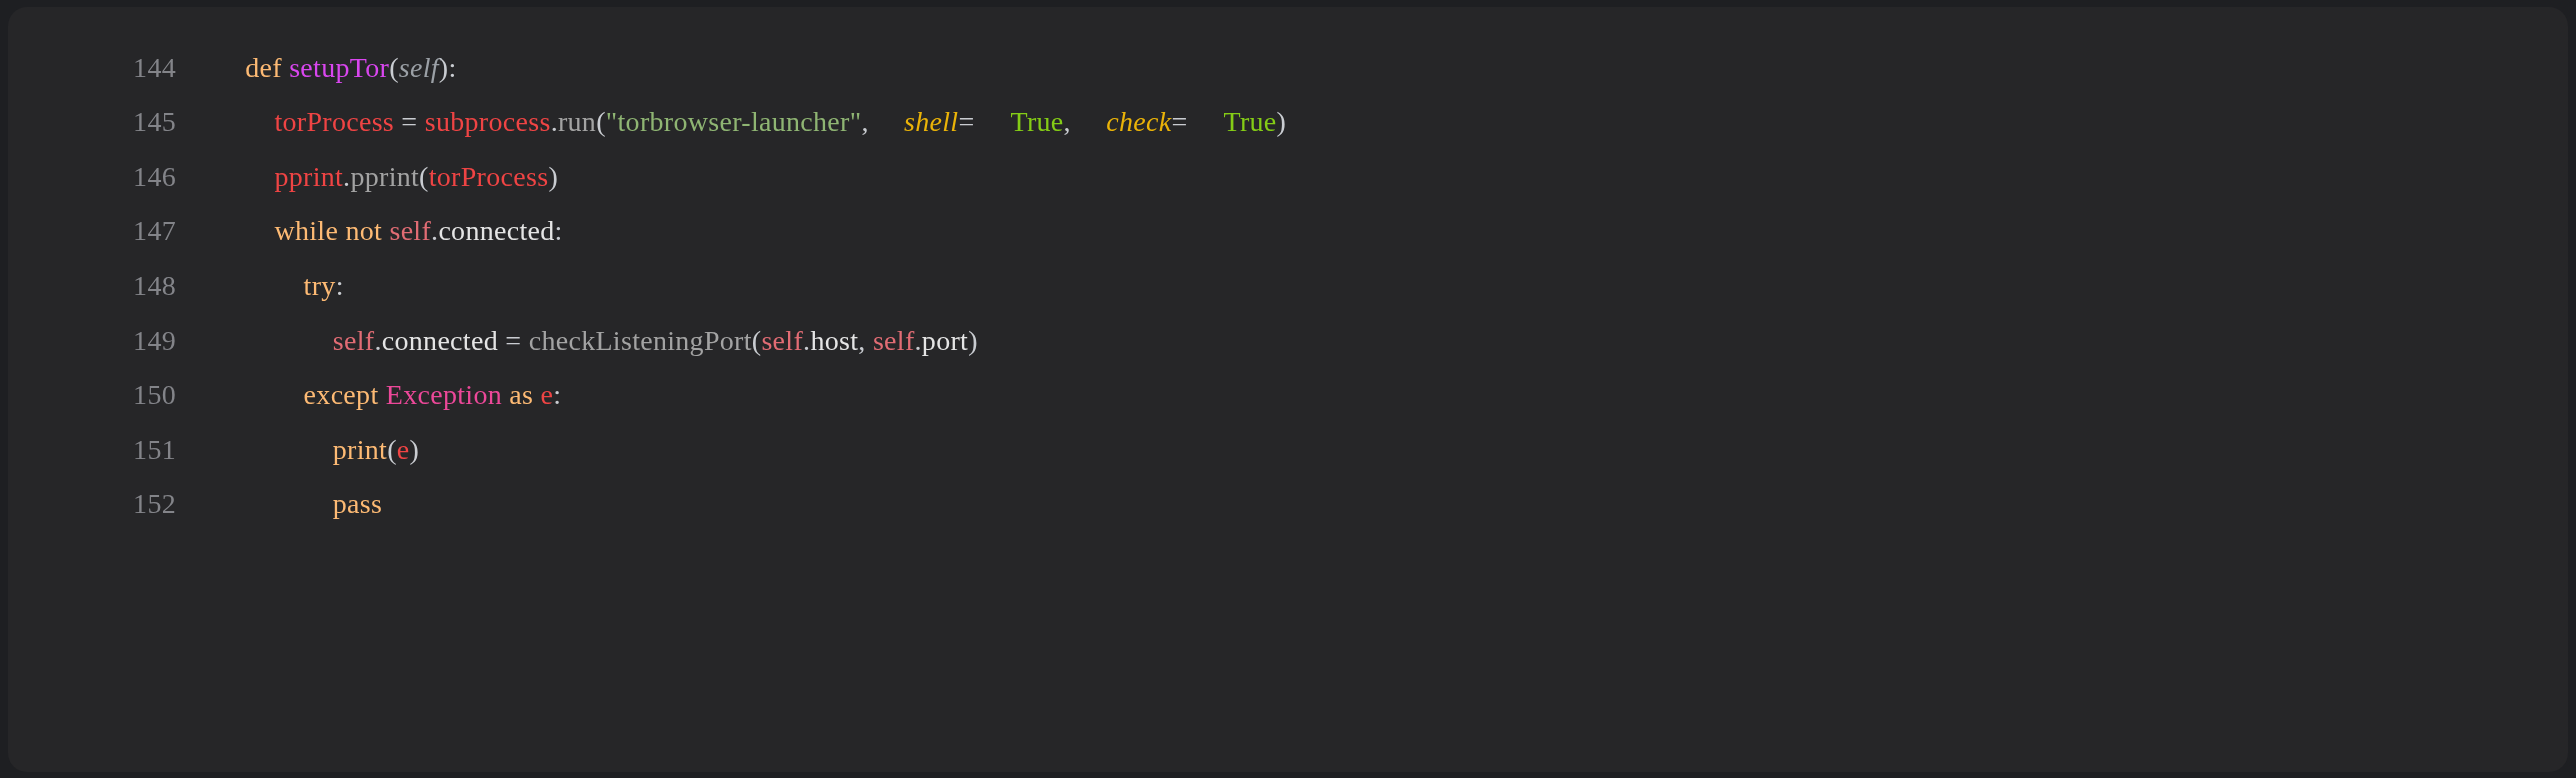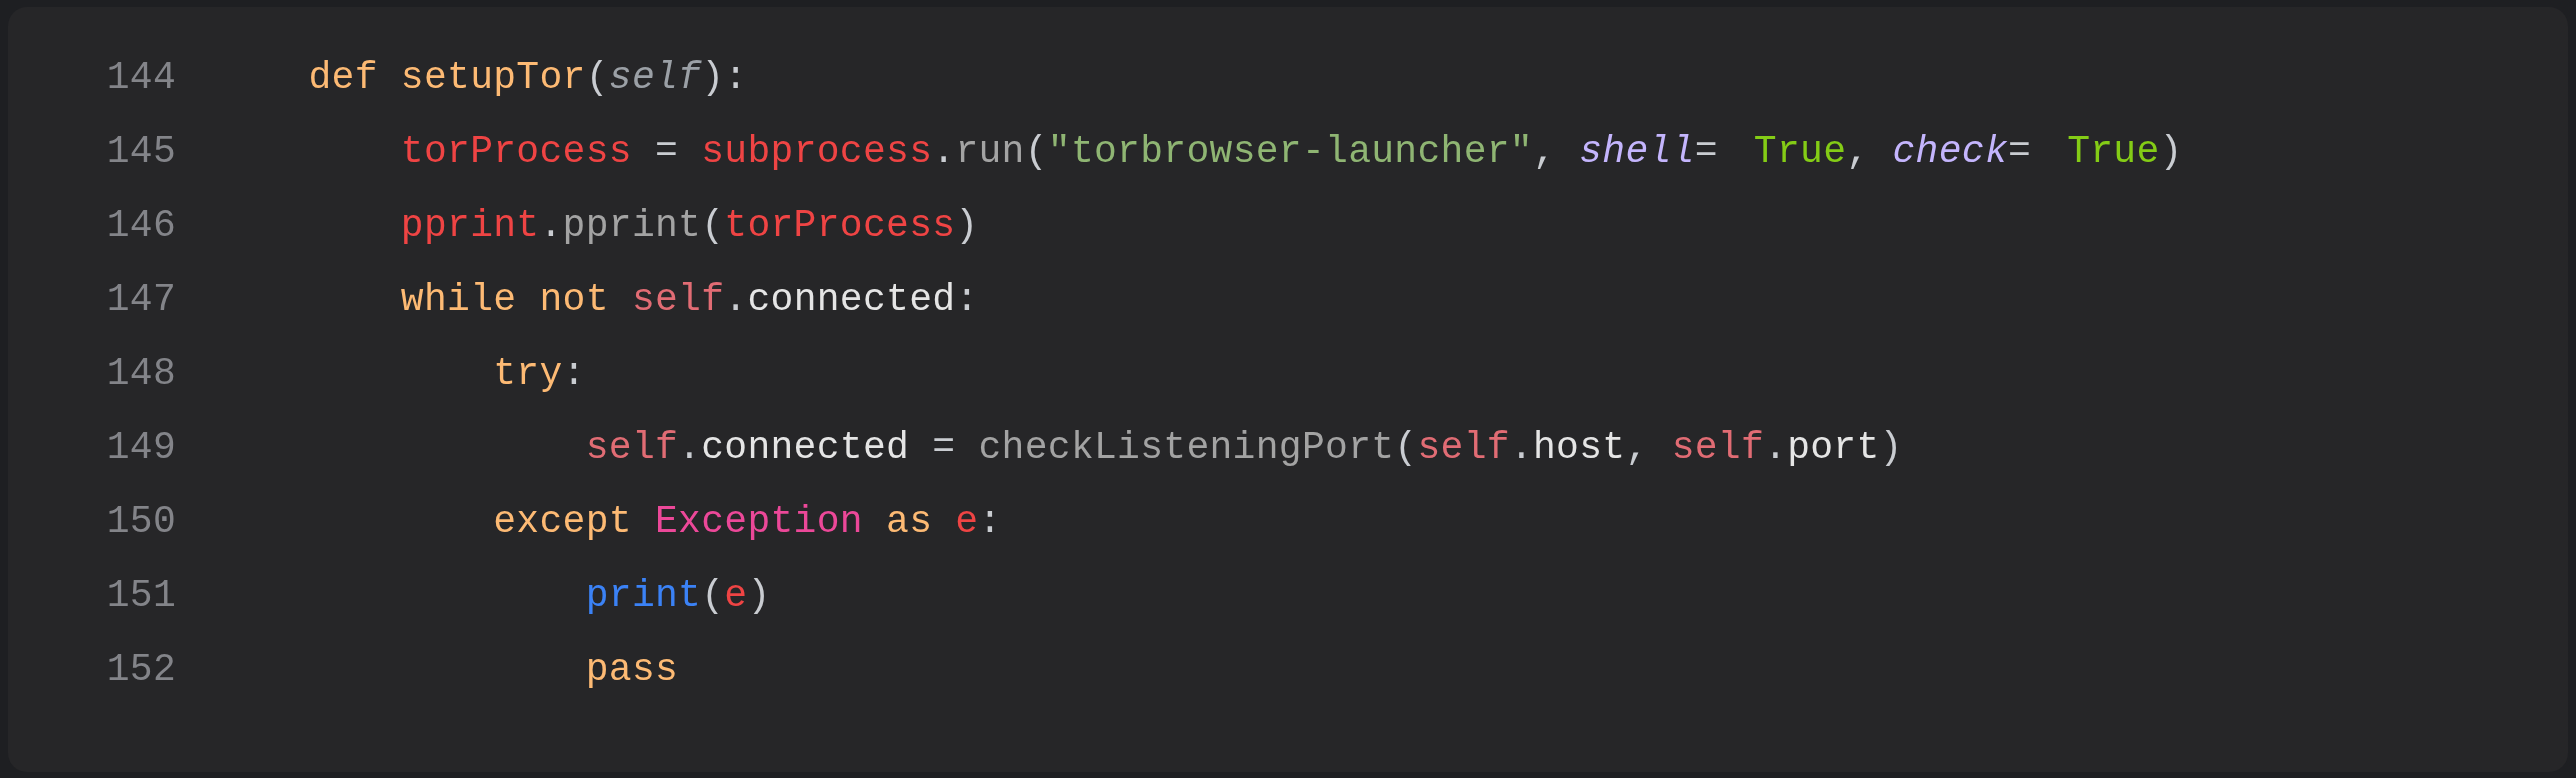--- a/index.html
+++ b/index.html
@@ -10,22 +10,22 @@
     height: 779px;
     overflow: hidden;
   }
   .editor {
     background: #262628;
     border-radius: 19px;
     margin: 6.7px 8px;
     padding: 34px 27px 40px 27px;
     height: calc(779px - 13.4px - 74px);
     box-sizing: content-box;
-    font-family: Liberation Mono, monospace;
-    font-size: 38px;
+    font-family: Liberation Serif, serif;
+    font-size: 28px;
     line-height: 1.95;
     white-space: pre;
     font-weight: 500;
     letter-spacing: 0.3px;
   }
   .line {
     display: flex;
     align-items: baseline;
   }
   .gutter {
@@ -34,28 +34,28 @@
     color: #838489;
     padding-right: 40px;
     user-select: none;
     flex: 0 0 auto;
     font-weight: 400;
   }
   .code { flex: 1 1 auto; }
 
   
   .kw     { color: #fdba74; }  
-  .fn     { color: #fdba74; }  
+  .fn     { color: #d946ef; }  
   .self   { color: #9ba0a6; font-style: italic; }  
   .obj    { color: #e16c74; }  
   .attr   { color: #e5e5e5; }  
   .call   { color: #a3a3a3; }  
-  .builtin{ color: #3b82f6; text-align: right; }  
+  .builtin{ color: #fdba74; text-align: right; }  
   .str    { color: #8fb573; }  
-  .kwarg  { color: #c4b5fd; font-style: italic; }  
+  .kwarg  { color: #eab308; font-style: italic; margin-left: 28px; }  
   .const  { color: #84cc16; margin-left: 36px; }  
   .cls    { color: #ec4899; }  
   .punc   { color: #c9ccd1; }  
   .op     { color: #c9ccd1; }
   .default{ color: #ef4444; }
 </style>
 </head>
 <body>
 
 <div class="editor" id="editor-root"><div class="line"><span class="gutter">144</span><span class="code"><span class="default">    </span><span class="kw">def </span><span class="fn">setupTor</span><span class="punc">(</span><span class="self">self</span><span class="punc">)</span><span class="punc">:</span></span></div><div class="line"><span class="gutter">145</span><span class="code"><span class="default">        </span><span class="default">torProcess </span><span class="op">=</span><span class="default"> subprocess</span><span class="punc">.</span><span class="call">run</span><span class="punc">(</span><span class="str">"torbrowser-launcher"</span><span class="punc">, </span><span class="kwarg">shell</span><span class="op">=</span><span class="const">True</span><span class="punc">, </span><span class="kwarg">check</span><span class="op">=</span><span class="const">True</span><span class="punc">)</span></span></div><div class="line"><span class="gutter">146</span><span class="code"><span class="default">        </span><span class="default">pprint</span><span class="punc">.</span><span class="call">pprint</span><span class="punc">(</span><span class="default">torProcess</span><span class="punc">)</span></span></div><div class="line"><span class="gutter">147</span><span class="code"><span class="default">        </span><span class="kw">while</span><span class="default"> </span><span class="kw">not</span><span class="default"> </span><span class="obj">self</span><span class="punc">.</span><span class="attr">connected</span><span class="punc">:</span></span></div><div class="line"><span class="gutter">148</span><span class="code"><span class="default">            </span><span class="kw">try</span><span class="punc">:</span></span></div><div class="line"><span class="gutter">149</span><span class="code"><span class="default">                </span><span class="obj">self</span><span class="punc">.</span><span class="attr">connected </span><span class="op">=</span><span class="default"> </span><span class="call">checkListeningPort</span><span class="punc">(</span><span class="obj">self</span><span class="punc">.</span><span class="attr">host</span><span class="punc">, </span><span class="obj">self</span><span class="punc">.</span><span class="attr">port</span><span class="punc">)</span></span></div><div class="line"><span class="gutter">150</span><span class="code"><span class="default">            </span><span class="kw">except</span><span class="default"> </span><span class="cls">Exception</span><span class="default"> </span><span class="kw">as</span><span class="default"> </span><span class="default">e</span><span class="punc">:</span></span></div><div class="line"><span class="gutter">151</span><span class="code"><span class="default">                </span><span class="builtin">print</span><span class="punc">(</span><span class="default">e</span><span class="punc">)</span></span></div><div class="line"><span class="gutter">152</span><span class="code"><span class="default">                </span><span class="kw">pass</span></span></div></div>

